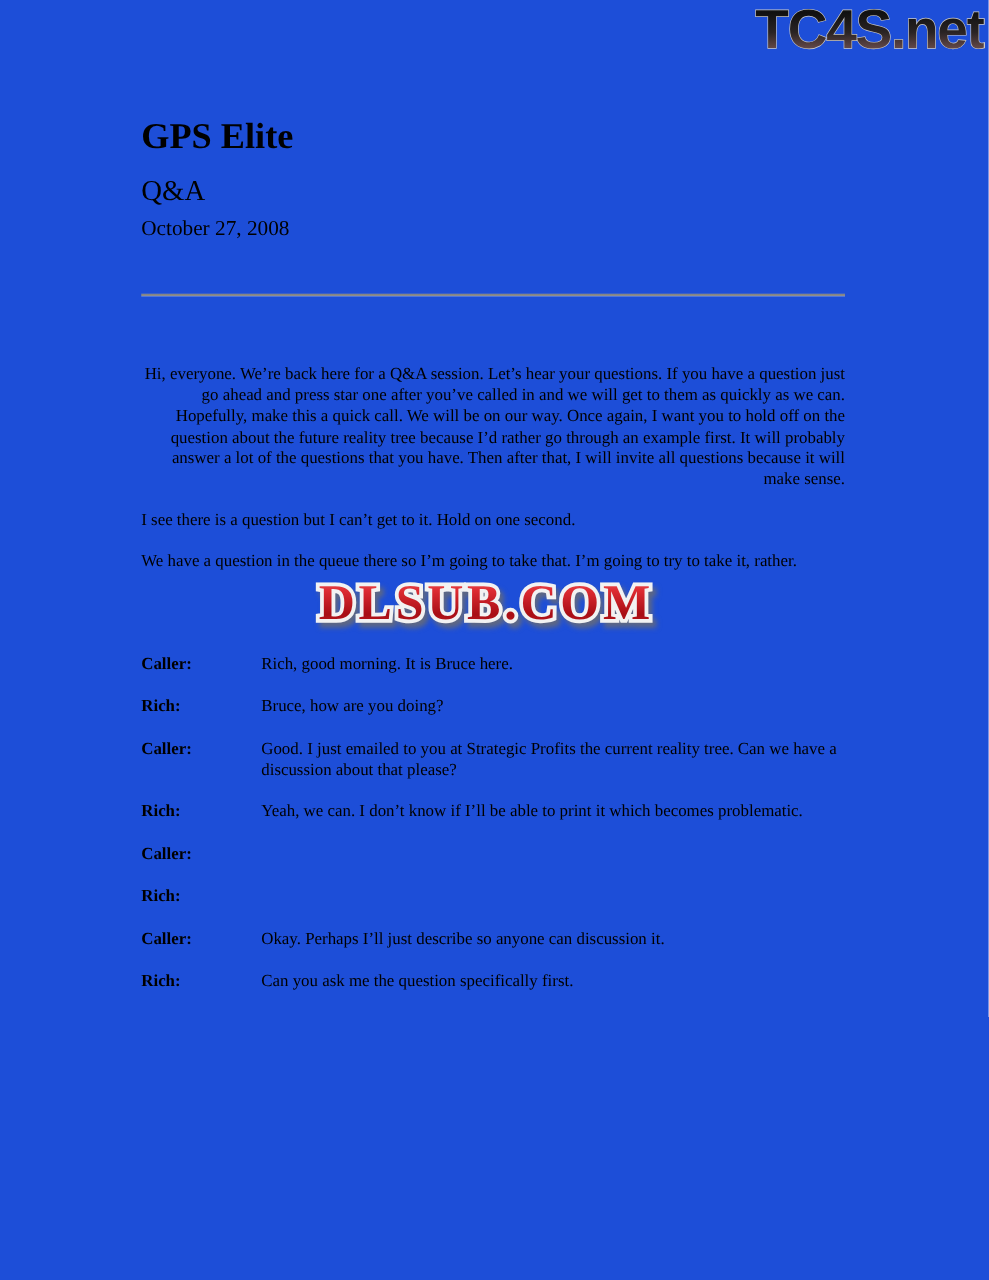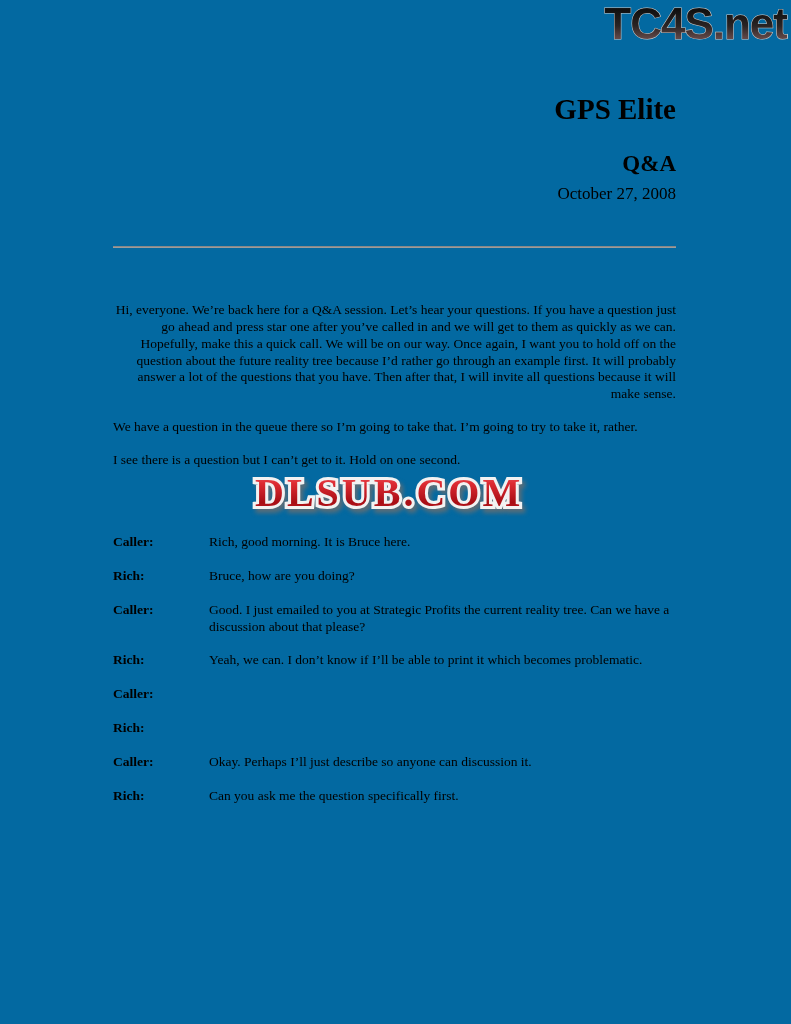--- a/index.html
+++ b/index.html
@@ -1,20 +1,20 @@
 <!DOCTYPE html>
 <html><head>
 <meta charset="utf-8">
 <style>
   html, body { margin: 0; padding: 0; background: #ffffff; }
   .page {
     position: relative;
     width: 791px;
     height: 1024px;
-    background: #0369a1;
+    background: #1d4ed8;
     font-family: "Liberation Serif", serif;
     color: #000000;
     overflow: hidden;
   }
 
   
   .wm { position: absolute; white-space: nowrap; }
   .wm .back { position: absolute; left: 0; top: 0; }
   .wm .front { position: relative; }
 
@@ -76,23 +76,23 @@
 
   
   .content {
     position: absolute;
     left: 113px;
     top: 0;
     width: 563px;
     font-size: 13.5px;
     line-height: 1.25;
   }
-  .title-block { text-align: right; padding-top: 94px; }
+  .title-block { text-align: left; padding-top: 94px; }
   .doc-title { font-size: 29px; font-weight: bold; margin: 0; line-height: 1.1; }
-  .doc-subtitle { font-size: 23px; font-weight: bold; margin: 25px 0 0 0; line-height: 1.1; }
+  .doc-subtitle { font-size: 23px; font-weight: normal; margin: 14px 0 0 0; line-height: 1.1; }
   .doc-date { font-size: 17px; margin-top: 9px; line-height: 1.1; }
 
   .rule {
     border: none;
     height: 2px;
     margin: 42px 0 0 0;
     background: linear-gradient(180deg, #9a9a9a 0%, #6f6f6f 60%, #e8e8e8 100%);
   }
 
   .para { margin: 16px 0 0 0; }
@@ -120,22 +120,22 @@
 
     <div class="title-block">
       <div class="doc-title">GPS Elite</div>
       <div class="doc-subtitle">Q&amp;A</div>
       <div class="doc-date">October 27, 2008</div>
     </div>
 
     <hr class="rule">
 
     <p class="para first">Hi, everyone. We’re back here for a Q&amp;A session. Let’s hear your questions. If you have a question just go ahead and press star one after you’ve called in and we will get to them as quickly as we can. Hopefully, make this a quick call. We will be on our way. Once again, I want you to hold off on the question about the future reality tree because I’d rather go through an example first. It will probably answer a lot of the questions that you have. Then after that, I will invite all questions because it will make sense.</p>
+    <p class="para">I see there is a question but I can’t get to it. Hold on one second.</p>
     <p class="para">We have a question in the queue there so I’m going to take that. I’m going to try to take it, rather.</p>
-    <p class="para">I see there is a question but I can’t get to it. Hold on one second.</p>
 
     <div class="dlsub-wrap">
       <div class="wm dlsub">
         <span class="back">DLSUB.COM</span>
         <span class="front">DLSUB.COM</span>
       </div>
     </div>
 
     <div class="dialogue">
 

